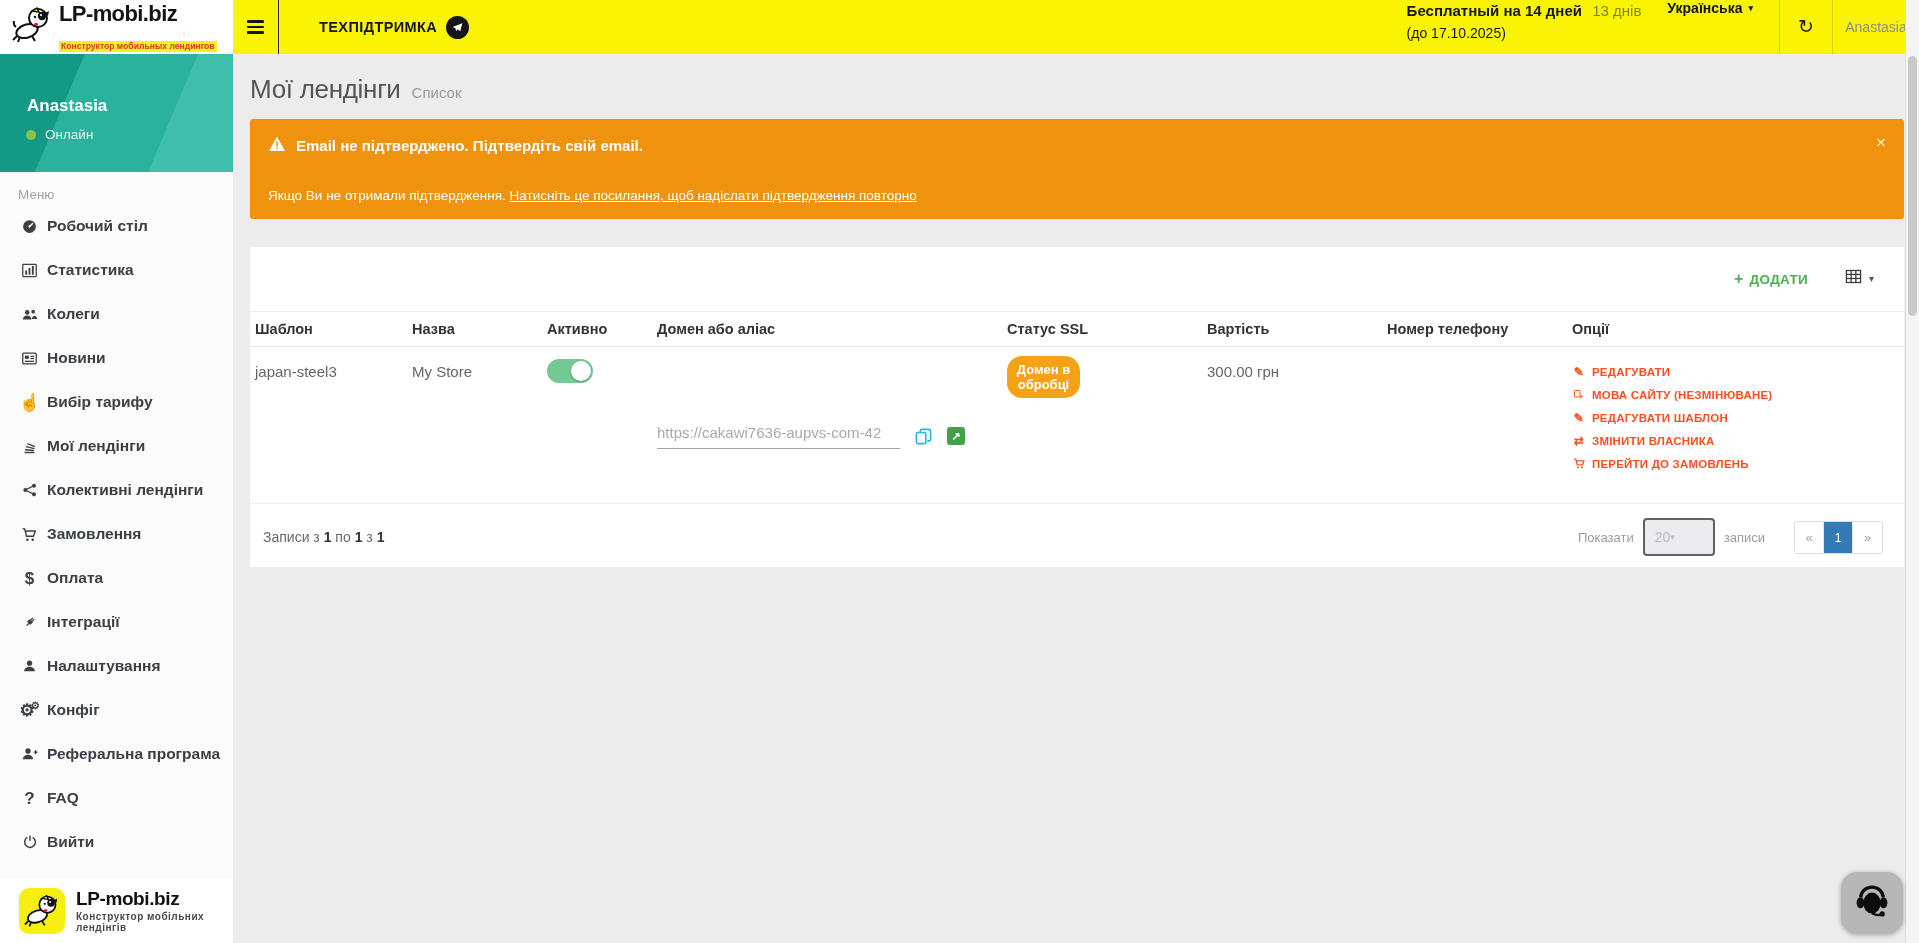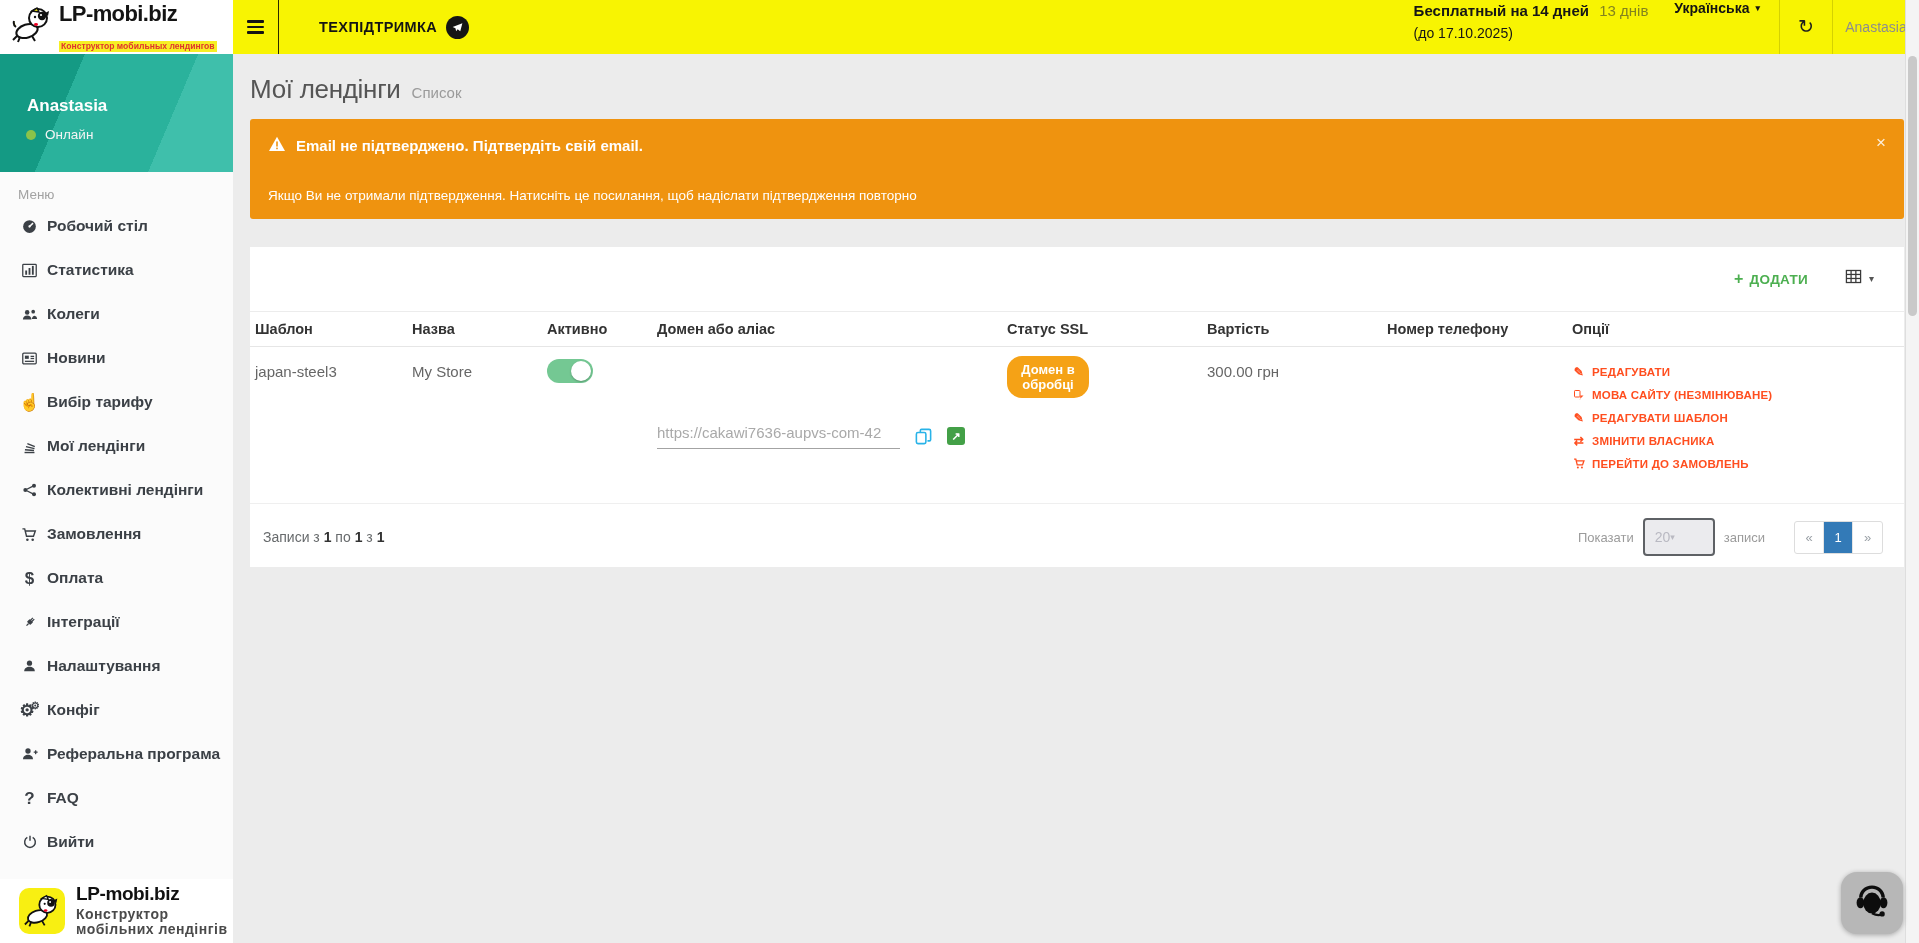--- a/index.html
+++ b/index.html
@@ -15,21 +15,21 @@
   .brand-tagline { margin-top:15px; font-size:8.6px; font-weight:700; color:#e0342c; background:#f6ef25; padding:1px 2px; align-self:flex-start; }
   .burger-btn { width:46px; display:flex; flex-direction:column; justify-content:center; align-items:center; gap:3px; border-right:1px solid #2a2a00; cursor:pointer; }
   .burger-btn i { display:block; width:17px; height:2.6px; background:#141414; border-radius:1px; }
   .support { display:flex; align-items:center; gap:9px; margin-left:40px; font-weight:700; font-size:14.5px; color:#141414; letter-spacing:0.4px; cursor:pointer; }
   .tg-circle { width:23px; height:23px; border-radius:50%; background:#151515; display:flex; align-items:center; justify-content:center; }
   .topbar-right { margin-left:auto; display:flex; align-items:flex-start; }
   .trial { margin-right:26px; font-size:15px; color:#161616; line-height:1.5; }
   .trial-plan { font-weight:700; }
   .trial-days { color:#83831e; font-weight:400; margin-left:6px; }
   .trial-until { font-size:14px; font-weight:400; }
-  .lang { display:flex; align-items:center; gap:6px; font-weight:700; font-size:14px; color:#141414; margin-right:19px; cursor:pointer; }
+  .lang { display:flex; align-items:center; gap:6px; font-weight:700; font-size:14px; color:#141414; margin-right:26px; cursor:pointer; }
   .caret { font-size:9px; color:#141414; }
   .vdiv { width:1px; height:54px; background:rgba(0,0,0,0.14); }
   .refresh-btn { width:52px; text-align:center; font-size:19px; color:#1d1d1d; cursor:pointer; line-height:54px; }
   .username { width:86px; text-align:center; color:#8d8d8d; font-size:14px; line-height:54px; cursor:pointer; }
 
   
   .sidebar { position:absolute; top:54px; left:0; width:233px; bottom:0; background:#fbfbfb; z-index:4; }
   .profile { height:118px; position:relative; overflow:hidden;
     background:linear-gradient(113deg,#149a84 0%,#149a84 30%,#2ab29c 30%,#2ab29c 70%,#3fbfab 70%); }
   .profile-name { color:#ffffff; font-weight:700; font-size:17px; margin:42px 0 0 27px; }
@@ -38,31 +38,31 @@
   .menu-label { color:#a3a3a3; font-size:13.5px; margin:15px 0 2px 18px; }
   .menu { list-style:none; margin:0; padding:0; }
   .menu-item { display:flex; align-items:center; gap:7px; height:44px; padding-left:19px; color:#3b4046; font-size:15.5px; font-weight:600; cursor:pointer; }
   .micon { width:21px; flex:none; display:flex; justify-content:center; align-items:center; color:#3b4046; font-size:17px; line-height:1; }
   .micon svg { display:block; }
   .gear-small { font-size:10px; margin-left:-4px; margin-top:-8px; }
   .side-logo { position:absolute; bottom:0; left:0; right:0; height:64px; background:#ffffff; display:flex; align-items:center; gap:11px; padding-left:19px; }
   .app-badge { width:46px; height:46px; border-radius:10px; background:#f8ef12; display:flex; align-items:center; justify-content:center; flex:none; }
   .side-logo-col { display:flex; flex-direction:column; line-height:1.1; }
   .side-logo-title { font-size:19px; font-weight:800; color:#111; letter-spacing:-0.4px; }
-  .side-logo-tag { margin-top:2px; font-size:14px; color:#4a4a4a; font-weight:600; letter-spacing:0.5px; }
+  .side-logo-tag { margin-top:2px; font-size:10px; color:#4a4a4a; font-weight:600; letter-spacing:0.5px; }
 
   
   .main { position:absolute; left:233px; top:54px; right:14px; bottom:0; background:#ececec; }
   .page-head { padding:20px 0 14px 17px; display:flex; align-items:baseline; gap:11px; }
   .page-title { font-size:26px; color:#555; font-weight:400; letter-spacing:-0.3px; }
   .page-sub { font-size:15px; color:#9a9a9a; }
   .alert { margin:0 1px 0 17px; height:100px; background:#ef930f; border-radius:3px; color:#fff; position:relative; padding:17px 40px 16px 18px; display:flex; flex-direction:column; justify-content:space-between; }
   .alert-title { font-weight:700; font-size:15px; display:flex; align-items:center; gap:10px; }
   .alert-text { font-size:13.5px; }
-  .alert-link { color:#fff; cursor:pointer; }
+  .alert-link { color:#fff; text-decoration:underline; cursor:pointer; }
   .alert-close { position:absolute; right:18px; top:15px; color:rgba(255,255,255,0.85); font-size:17px; cursor:pointer; line-height:1; }
 
   .card { margin:28px 1px 0 17px; background:#ffffff; height:320px; position:relative; }
   .toolbar { height:64px; position:relative; }
   .add-btn { position:absolute; right:96px; top:24px; color:#4caf50; font-weight:700; font-size:13.5px; letter-spacing:0.3px; display:flex; align-items:center; gap:6px; cursor:pointer; }
   .plus-glyph { font-size:16px; font-weight:800; line-height:1; }
   .grid-btn { position:absolute; right:30px; top:22px; display:flex; align-items:center; gap:7px; color:#3a3a3a; cursor:pointer; }
   .grid-btn .caret { font-size:10px; color:#555; }
 
   .tbl-row { display:grid; grid-template-columns:157px 135px 110px 350px 200px 180px 185px auto; }
@@ -71,21 +71,21 @@
   .tbl-body { border-bottom:1px solid #efefef; min-height:157px; }
   .cell { padding:16px 8px 0 5px; font-size:15px; color:#666; }
   .cell-toggle { padding-top:12px; }
   .toggle { width:46px; height:24px; border-radius:13px; background:#74c893; position:relative; cursor:pointer; display:inline-block; }
   .toggle-knob { position:absolute; right:2px; top:2px; width:20px; height:20px; border-radius:50%; background:#fff; box-shadow:0 1px 2px rgba(0,0,0,0.25); }
   .cell-domain { display:flex; align-items:center; gap:14px; padding-top:22px; }
   .domain-input { width:243px; border:none; border-bottom:1px solid #a3a3a3; background:transparent; color:#a9a9a9; font-size:15px; padding:0 0 7px 0; outline:none; font-family:"Liberation Sans",sans-serif; white-space:nowrap; overflow:hidden; text-overflow:clip; }
   .icon-btn { cursor:pointer; display:flex; align-items:center; }
   .ext-box { width:18px; height:18px; border-radius:3px; background:#43a047; color:#fff; font-size:11px; font-weight:700; display:flex; align-items:center; justify-content:center; }
   .cell-ssl { padding-top:9px; }
-  .badge { display:inline-block; background:#f5a216; color:#fff; font-weight:700; font-size:13px; text-align:center; border-radius:15px; padding:6px 9px; width:82px; line-height:15px; }
+  .badge { display:inline-block; background:#f5a216; color:#fff; font-weight:700; font-size:13px; text-align:center; border-radius:15px; padding:6px 9px; width:73px; line-height:15px; }
   .cell-opts { padding-top:13px; }
   .opt { display:flex; align-items:center; gap:6px; height:23px; color:#ff4e1f; font-size:11.5px; font-weight:700; letter-spacing:0.2px; cursor:pointer; white-space:nowrap; }
   .opt .oicon { width:14px; display:flex; justify-content:center; font-size:12px; line-height:1; }
   .opt.disabled { color:#c3c3c3; cursor:default; }
 
   .tfoot { position:absolute; bottom:0; left:0; right:12px; height:60px; display:flex; align-items:center; padding:0 9px 0 13px; }
   .records { color:#676a6c; font-size:14px; }
   .records b { color:#333; }
   .foot-right { margin-left:auto; display:flex; align-items:center; gap:9px; }
   .mutelabel { color:#9b9b9b; font-size:13px; }

